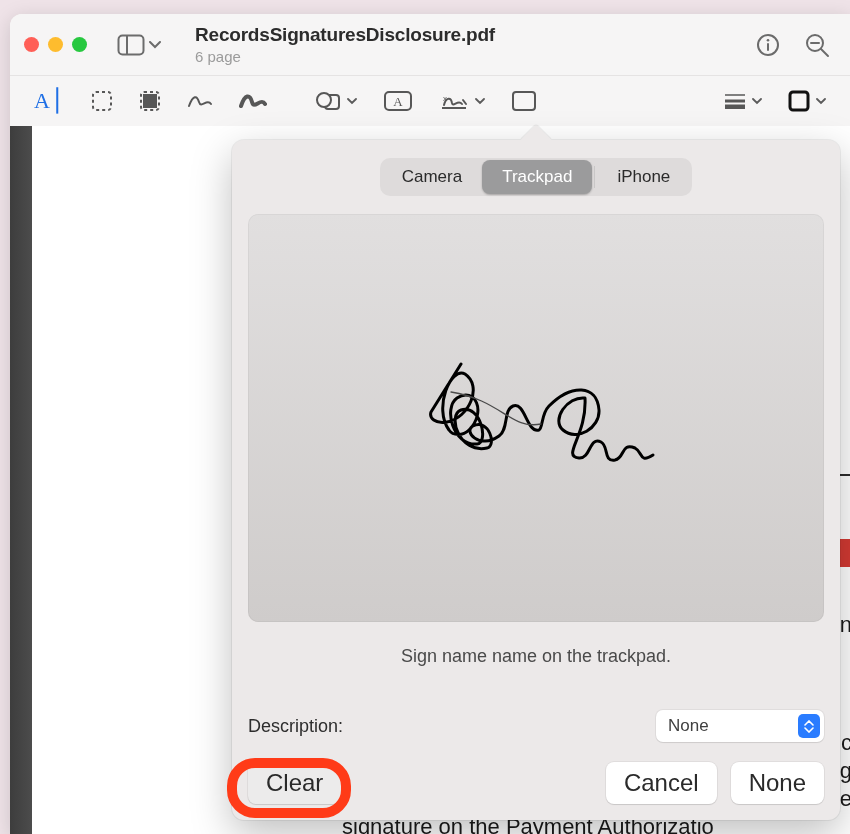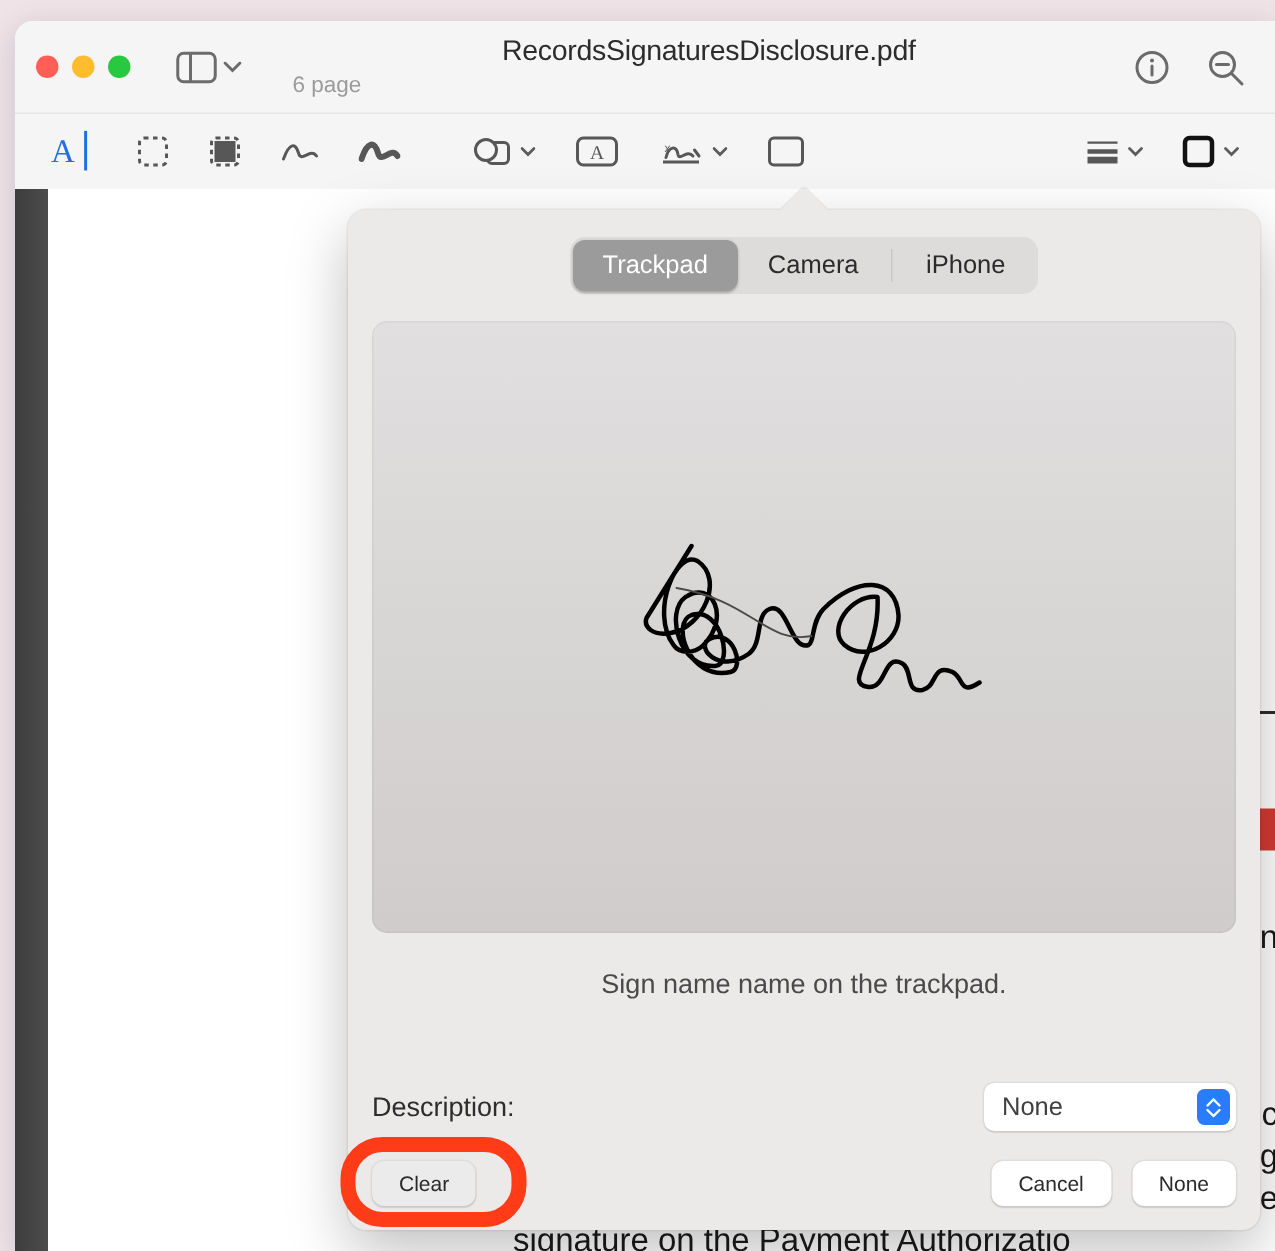--- a/index.html
+++ b/index.html
@@ -35,21 +35,21 @@
     .traffic-lights { display: flex; gap: 9px; margin-right: 18px; align-items: center; }
     .traffic-light { width: 15px; height: 15px; border-radius: 50%; }
     .tl-red { background: #ff5f57; }
     .tl-yellow { background: #febc2e; }
     .tl-green { background: #28c840; }
     .sidebar-btn {
       display: flex; align-items: center; gap: 4px;
       color: #6c6c6c; cursor: pointer; padding: 4px 6px;
     }
     .title-group { margin-left: 22px; flex: 1; min-width: 0; }
-    .doc-title { font-size: 19px; font-weight: 400; color: #2c2c2c; letter-spacing: -0.2px; text-align: center;}
+    .doc-title { font-size: 19px; font-weight: 700; color: #2c2c2c; letter-spacing: -0.2px;}
     .doc-sub { font-size: 15px; color: #9b9b9b; margin-top: 2px; }
     .title-right { display: flex; align-items: center; gap: 24px; margin-right: 6px; color: #6b6b6b; }
     .icon-btn { display:flex; align-items:center; justify-content:center; cursor:pointer; }
 
     
     .toolbar {
       height: 50px;
       display: flex;
       align-items: center;
       padding: 0 20px;
@@ -199,21 +199,21 @@
       width: 22px; height: 24px;
       background: #2a7cff;
       border-radius: 5px;
       margin-left: auto; margin-right: 4px;
       display:flex; flex-direction:column; align-items:center; justify-content:center;
       gap:1px;
     }
     .select-knob svg { display:block; }
     .button-row { display:flex; align-items:center; gap: 14px; }
     .btn {
-      font-size: 14px;
+      font-size: 24px;
       background: #fff;
       border-radius: 8px;
       padding: 7px 18px;
       color: #2a2a2a;
       cursor: pointer;
       box-shadow: 0 1px 1px rgba(0,0,0,0.1), 0 0 0 1px rgba(0,0,0,0.05);
     }
     .btn.clear { background: #ecebeb; }
     .highlight-ring {
       position: absolute;
@@ -363,22 +363,22 @@
       <span class="page-letter" style="top:660px;">e</span>
       <div class="page-text">signature on the Payment Authorizatio</div>
     </div>
   </div>
 </div>
 
 <div class="popover">
   <div class="popover-arrow"></div>
 
   <div class="seg-control">
+    <div class="seg-item">Camera</div>
     <div class="seg-item selected">Trackpad</div>
-    <div class="seg-item">Camera</div>
     <div class="seg-divider"></div>
     <div class="seg-item">iPhone</div>
   </div>
 
   <div class="sign-pad">
     <svg class="sign-svg" viewBox="0 0 290 160">
       <path d="M70 26
                L40 74
                C38 80 44 86 56 84
                C78 80 92 48 74 36

